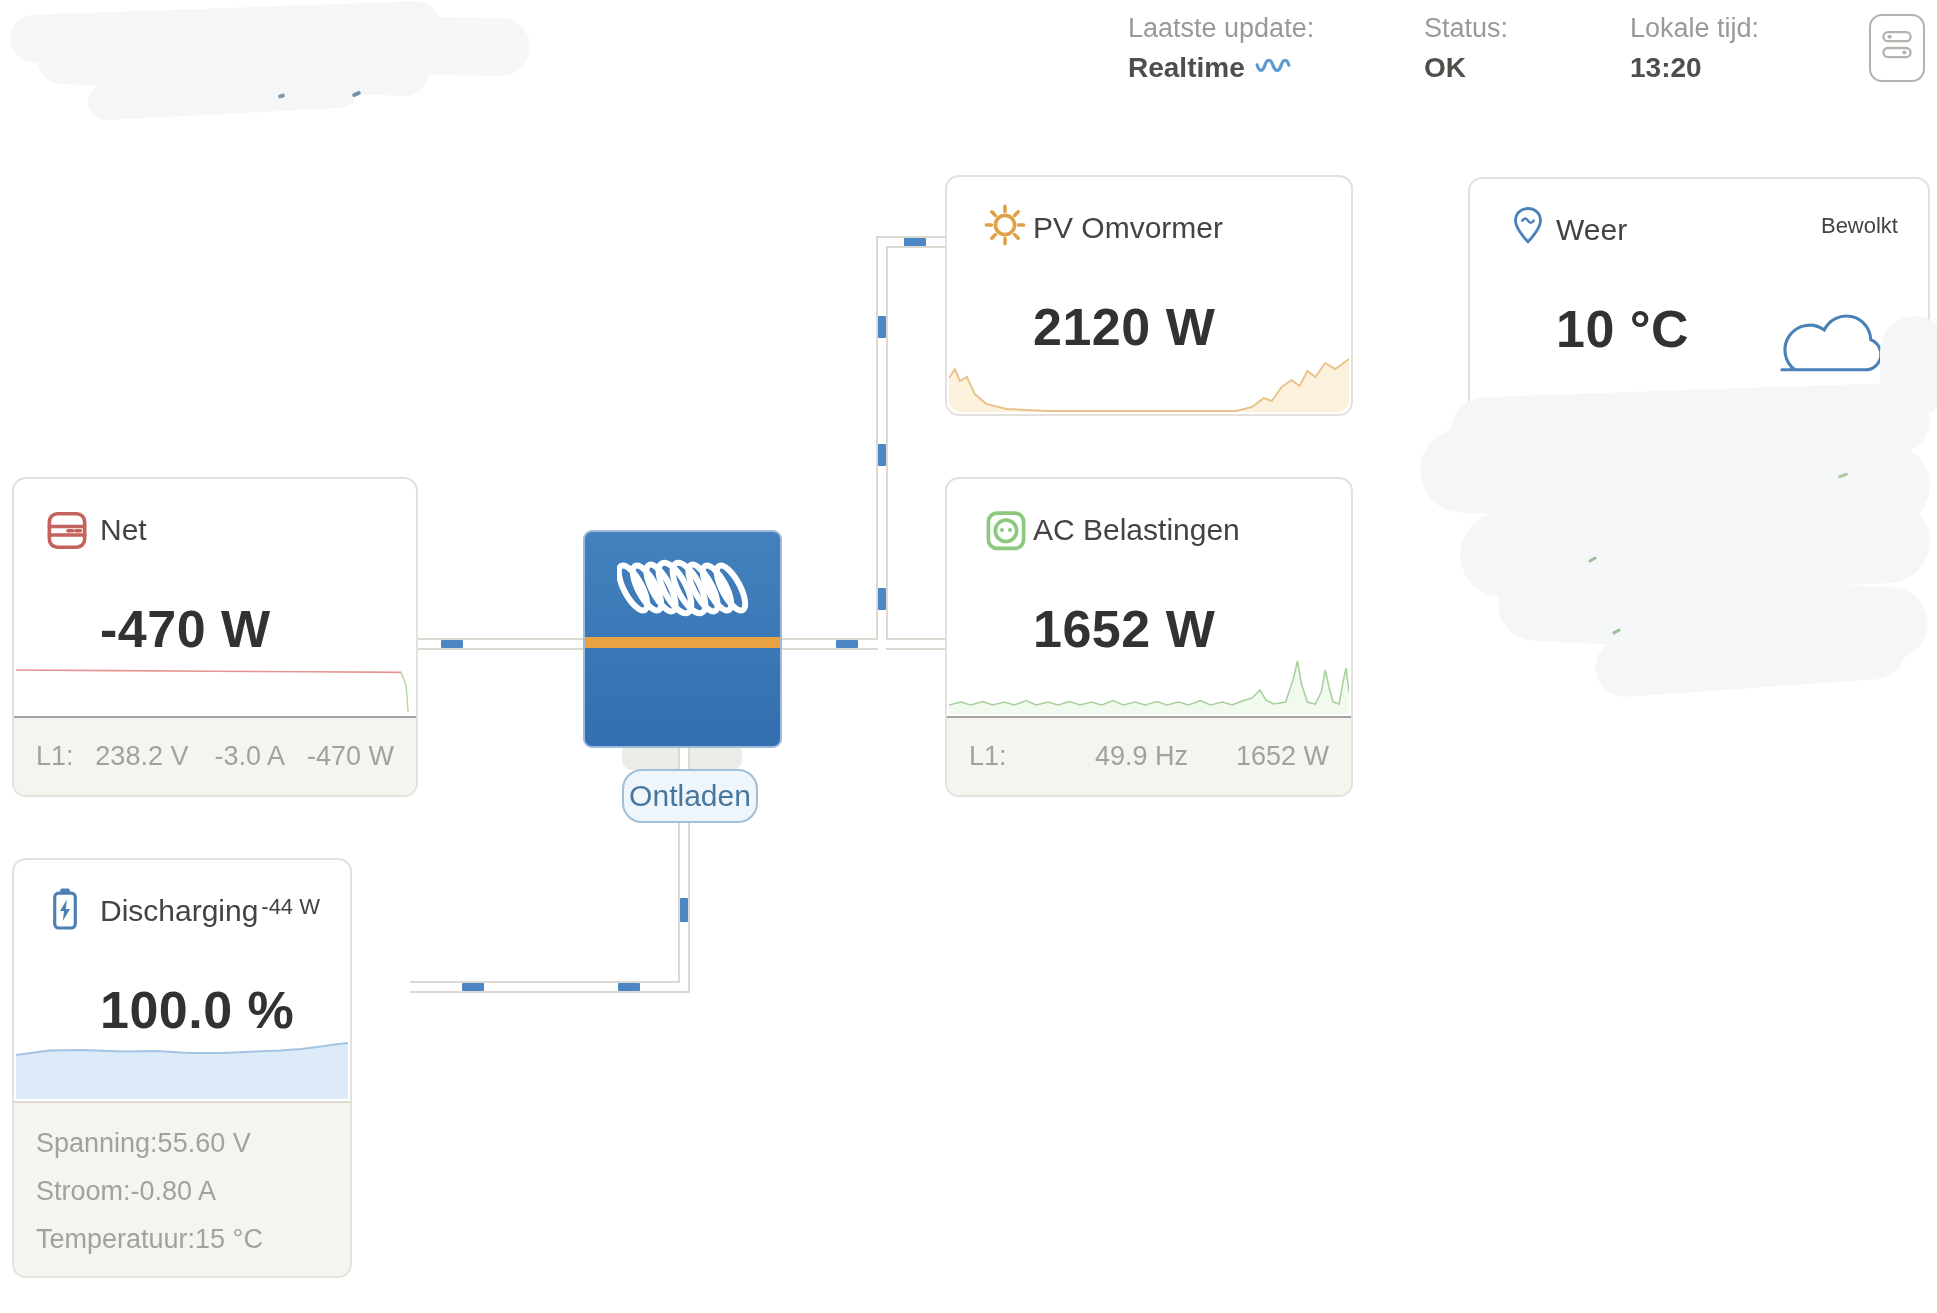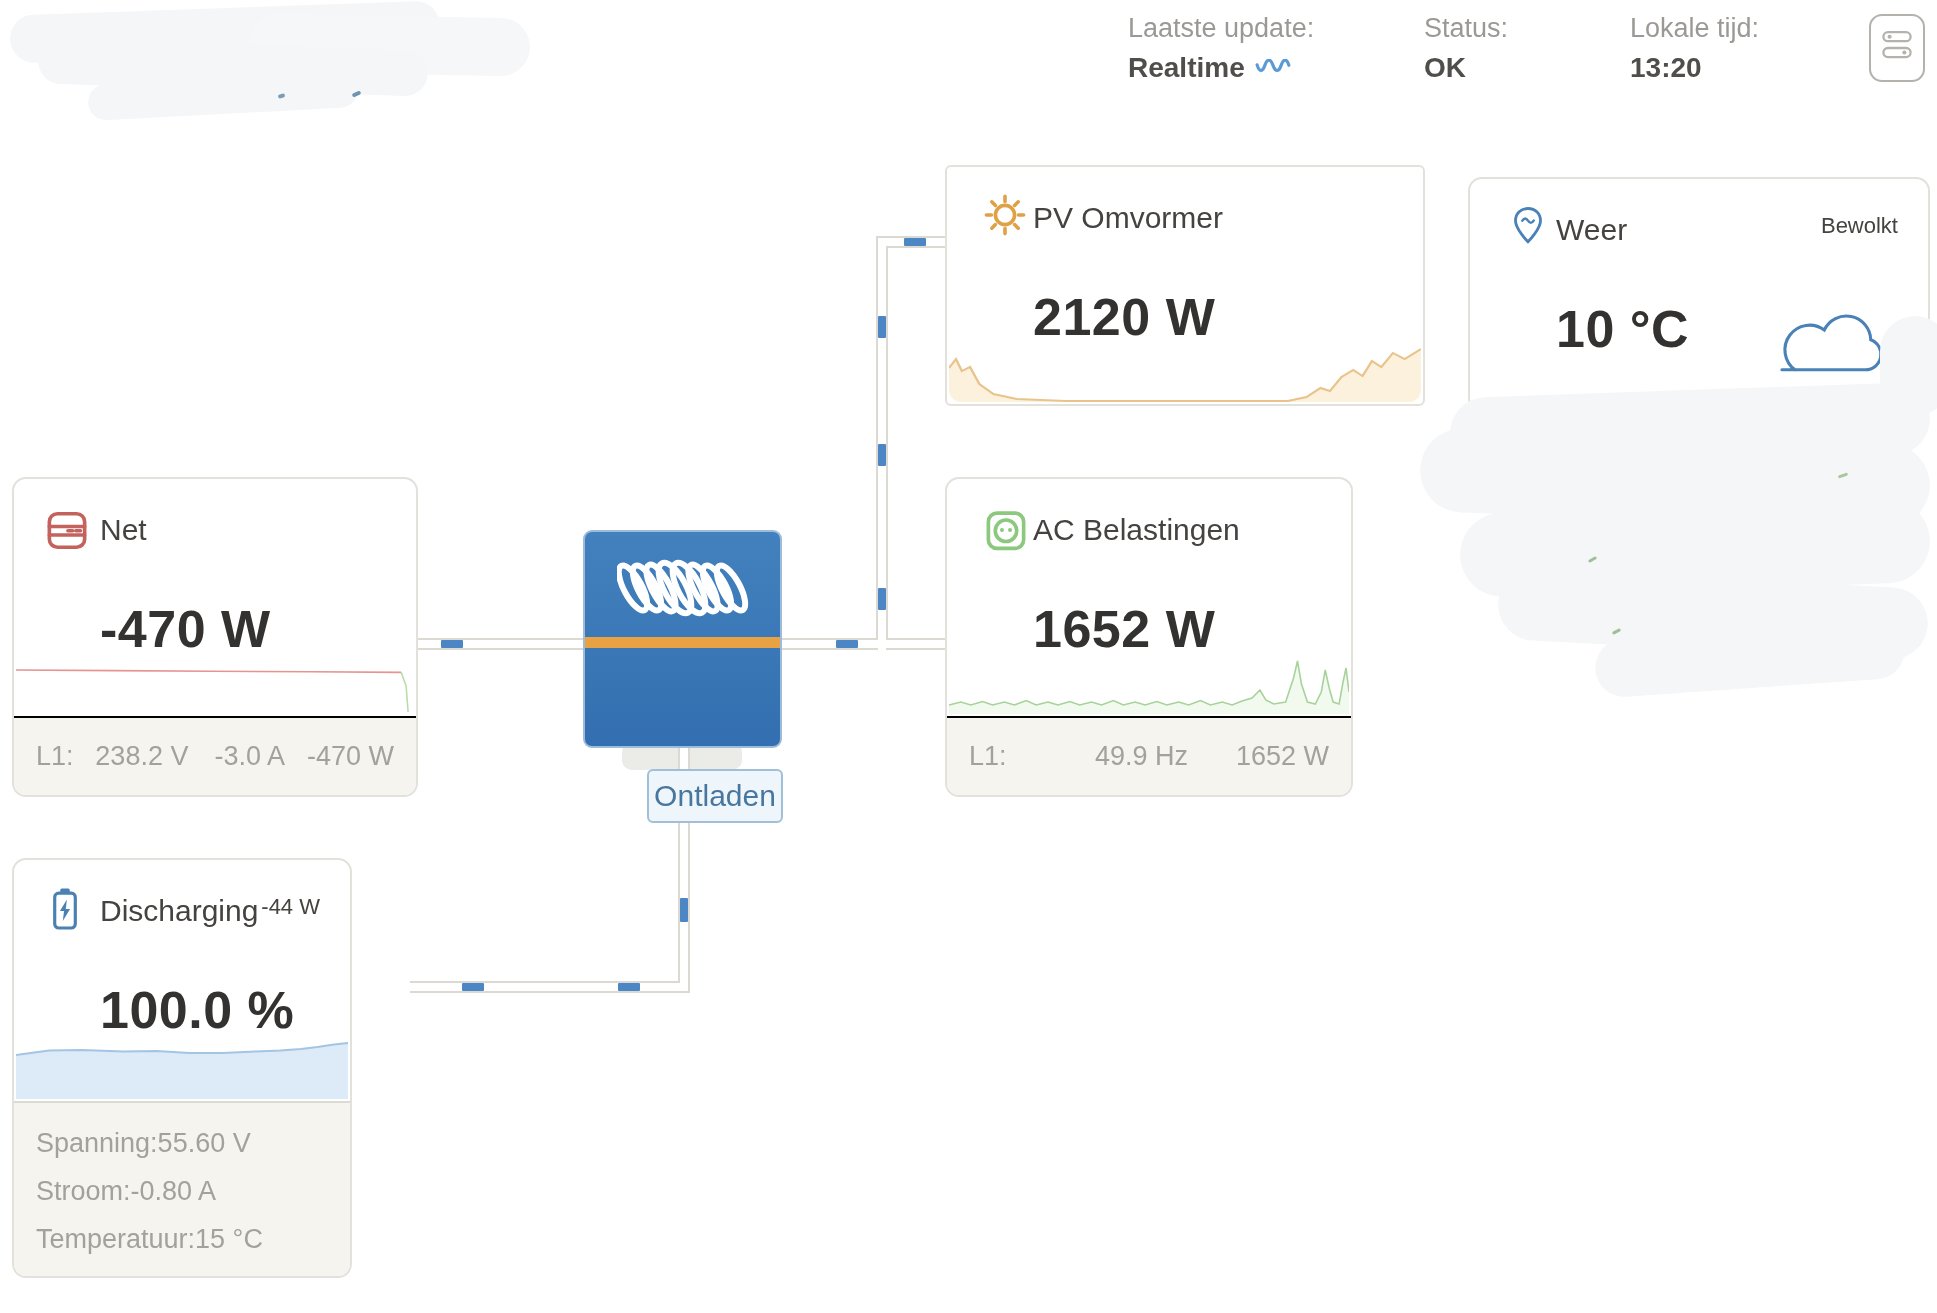--- a/index.html
+++ b/index.html
@@ -10,36 +10,36 @@
   .hdr-col{position:absolute;top:12px;}
   .hdr-label{font-size:27px;color:#9b9995;line-height:32px;}
   .hdr-value{font-size:28px;font-weight:bold;color:#504e4a;line-height:32px;margin-top:8px;display:flex;align-items:center;}
   .settings-btn{position:absolute;left:1869px;top:14px;width:52px;height:64px;border:2.5px solid #b5b2ad;
       border-radius:13px;background:#fff;display:flex;align-items:center;justify-content:center;cursor:pointer;}
   
   .card{position:absolute;background:#fff;border:2px solid #e3e1db;border-radius:14px;z-index:3;box-sizing:border-box;}
   .card-title{position:absolute;left:86px;top:34px;font-size:30px;color:#454340;white-space:nowrap;}
   .card-value{position:absolute;left:86px;top:92px;font-size:52px;font-weight:600;color:#343230;letter-spacing:.5px;white-space:nowrap;margin-top:28px;}
   .card-right-txt{position:absolute;right:30px;top:34px;font-size:22px;color:#454340;white-space:nowrap;}
-  .card-footer{position:absolute;left:0;right:0;bottom:0;height:79px;background:#f5f4ef;border-top:2px solid #000000;
+  .card-footer{position:absolute;left:0;right:0;bottom:0;height:79px;background:#f5f4ef;border-top:2px solid #a3a3a3;
       border-radius:0 0 12px 12px;display:flex;align-items:center;font-size:27px;color:#a3a19b;
       padding:0 22px;box-sizing:border-box;}
   .bat-footer{position:absolute;left:0;right:0;bottom:0;height:175px;background:#f5f4ef;border-top:2px solid #dcdad4;
       border-radius:0 0 12px 12px;font-size:27px;color:#a3a19b;padding:16px 22px 0;box-sizing:border-box;}
   .bat-row{display:flex;justify-content:flex-start;line-height:48px;}
   .spark-wrap{position:absolute;left:2px;right:2px;overflow:hidden;}
   .spark-wrap svg{display:block;width:100%;height:100%;}
   
   .inv-shadow{position:absolute;left:622px;top:742px;width:120px;height:28px;background:#ebebe8;border-radius:10px;z-index:1;}
   .inverter{position:absolute;left:583px;top:530px;width:199px;height:218px;border-radius:9px;
       background:linear-gradient(#4281be,#336fb0);border:2px solid #9dbcda;box-sizing:border-box;z-index:4;}
   .inv-band{position:absolute;left:0;right:0;top:105px;height:11px;background:#e9a243;}
   .inv-logo{position:absolute;left:50%;top:18px;transform:translateX(-50%);}
-  .badge{position:absolute;left:647px;top:769px;width:136px;height:54px;background:#eef5fb;border:2px solid #9fc0d8;
-      border-radius:6px;display:flex;align-items:center;justify-content:center;font-size:30px;color:#47779f;z-index:5;box-sizing:border-box;}
+  .badge{position:absolute;left:622px;top:769px;width:136px;height:54px;background:#eef5fb;border:2px solid #9fc0d8;
+      border-radius:20px;display:flex;align-items:center;justify-content:center;font-size:30px;color:#47779f;z-index:5;box-sizing:border-box;}
   
   #pipes{position:absolute;left:0;top:0;z-index:2;pointer-events:none;}
   
   .redact{position:absolute;z-index:6;pointer-events:none;}
   .blob{position:absolute;background:#f5f6f8;border-radius:42px;}
   .speck{position:absolute;border-radius:2px;}
 </style>
 </head>
 <body>
 
@@ -96,21 +96,21 @@
       <rect x="904" y="238" width="22" height="8" rx="1"></rect>
       <rect x="878" y="316" width="8" height="22" rx="1"></rect>
       <rect x="878" y="444" width="8" height="22" rx="1"></rect>
       <rect x="878" y="588" width="8" height="22" rx="1"></rect>
       <rect x="680" y="898" width="8" height="24" rx="1"></rect>
       <rect x="462" y="983" width="22" height="8" rx="1"></rect>
       <rect x="618" y="983" width="22" height="8" rx="1"></rect>
     </g>
   </svg>
 
-  <div class="card" style="left:945px;top:165px;width:480px;height:241px;border-radius:6px;">
+  <div class="card" style="left:945px;top:175px;width:408px;height:241px;">
     <svg class="abs" style="left:34px;top:24px;" width="48" height="48" viewBox="0 0 24 24">
       <g stroke="#dfa145" stroke-width="1.8" fill="none" stroke-linecap="round">
         <circle cx="12" cy="12" r="4.8"></circle>
         <line x1="12" y1="2.7" x2="12" y2="5.2"></line>
           <line x1="12" y1="18.8" x2="12" y2="21.3"></line>
         <line x1="2.7" y1="12" x2="5.2" y2="12"></line>
           <line x1="18.8" y1="12" x2="21.3" y2="12"></line>
         <line x1="5.4" y1="5.4" x2="7.2" y2="7.2"></line>
           <line x1="16.8" y1="16.8" x2="18.6" y2="18.6"></line>
         <line x1="5.4" y1="18.6" x2="7.2" y2="16.8"></line>

